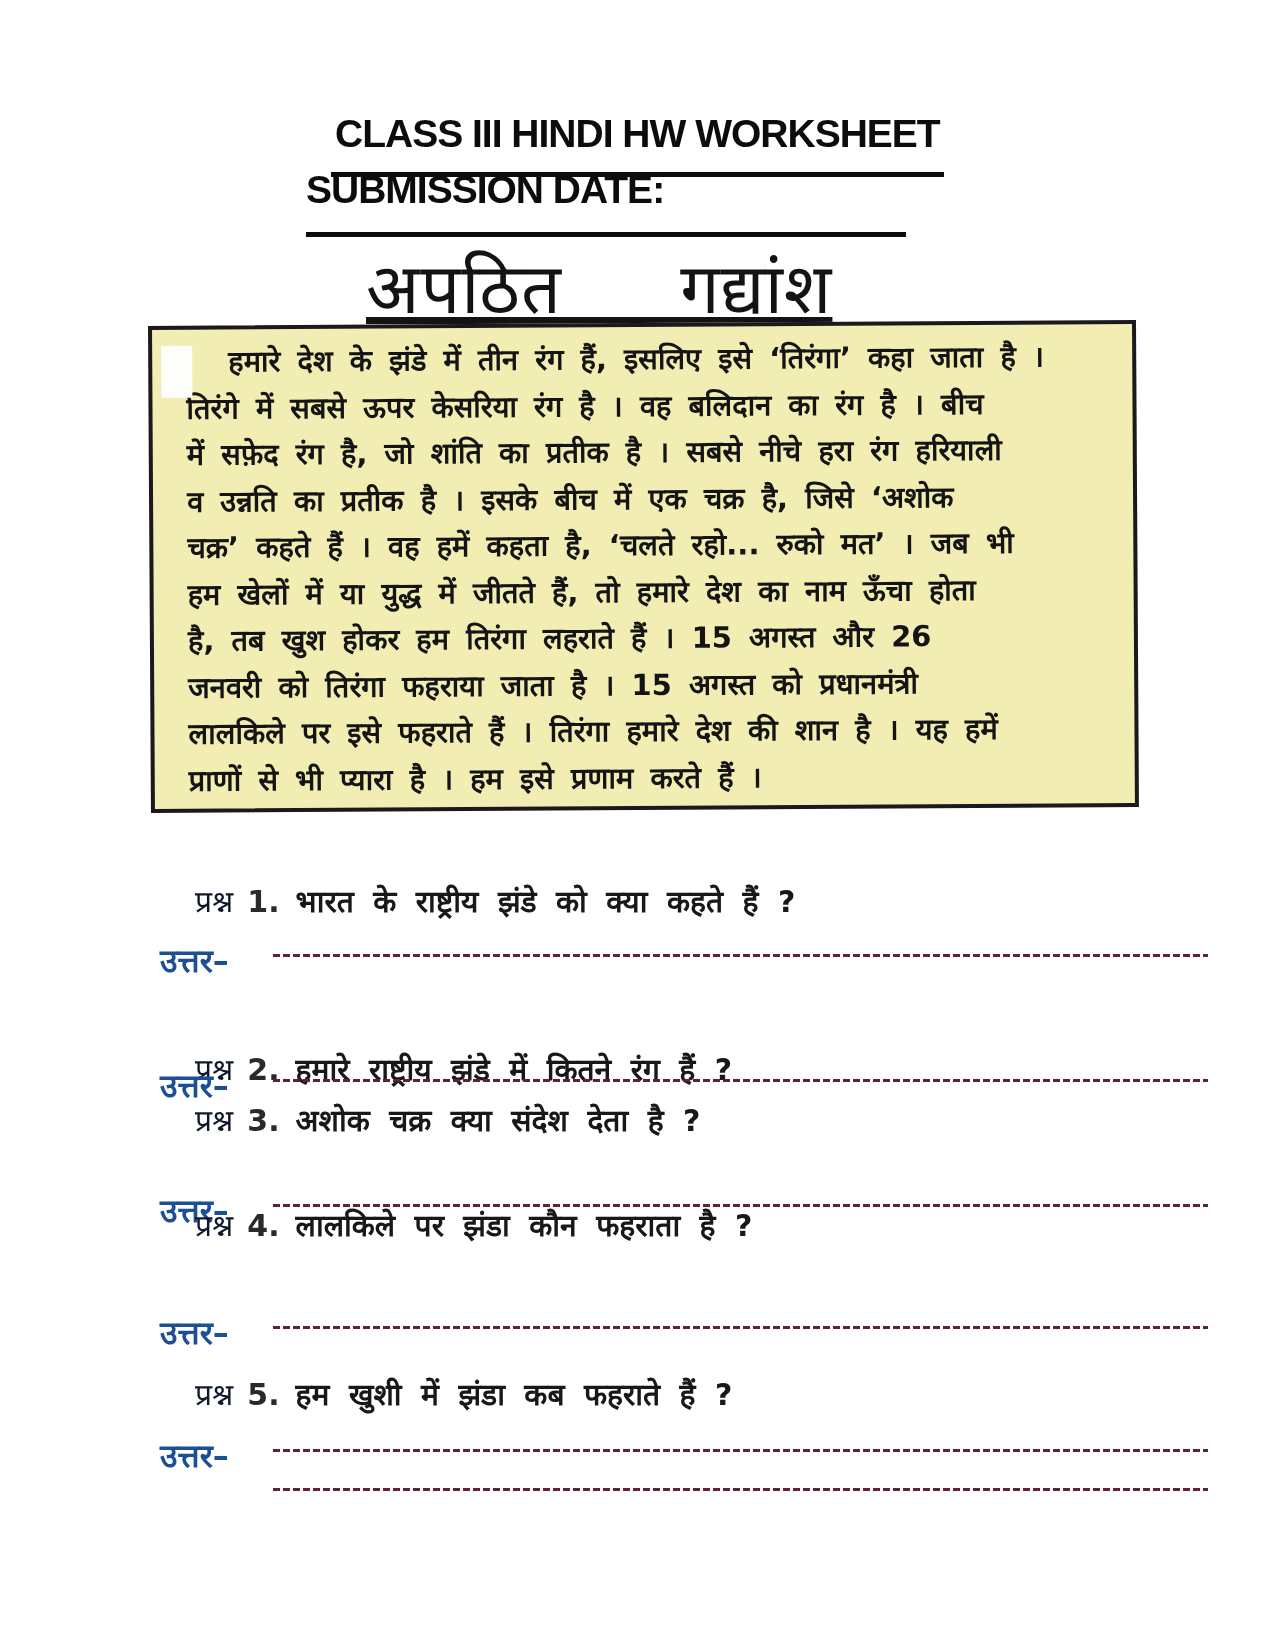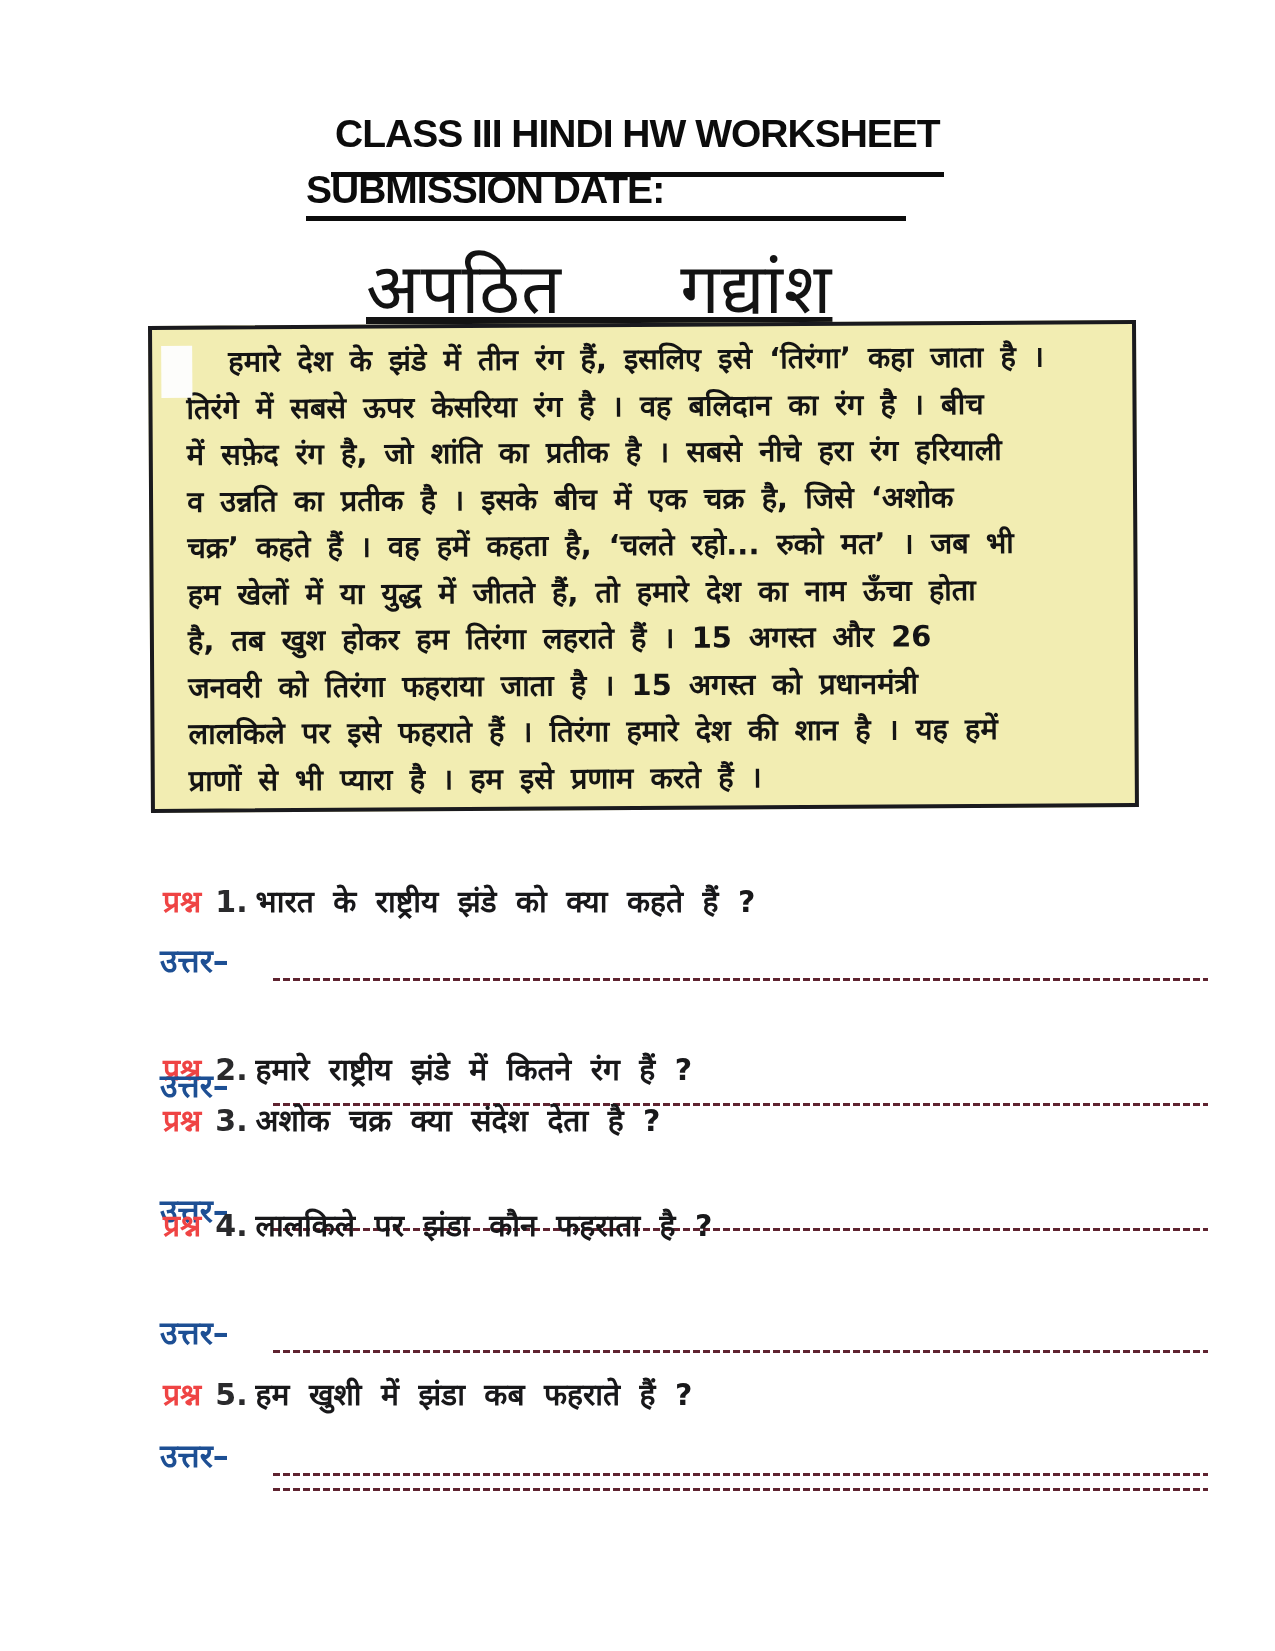--- a/index.html
+++ b/index.html
@@ -11,21 +11,21 @@
   .page-title{
     position:absolute;left:331px;top:112px;
     font-family:"Liberation Sans",sans-serif;
     font-size:39px;font-weight:700;letter-spacing:-1px;color:#0c0c0c;
     border-bottom:5px solid #0c0c0c;padding:0 4px 16px 4px;
   }
   .submission-row{
     position:absolute;left:306px;top:168px;width:600px;
     font-family:"Liberation Sans",sans-serif;
     font-size:39px;font-weight:700;letter-spacing:-1px;color:#0c0c0c;
-    border-bottom:5px solid #0c0c0c;padding-bottom:4px;
+    border-bottom:5px solid #0c0c0c;padding-bottom:20px;
   }
   .hw-heading{
     position:absolute;left:366px;top:238px;
     font-size:70px;font-weight:500;color:#131313;
     word-spacing:95px;letter-spacing:1px;text-decoration:underline;
   }
   .passage-box{
     position:absolute;left:148px;top:326px;width:988px;height:487px;
     background:#f2edb2;border:4px solid #1a1a1e;box-sizing:border-box;
     transform:rotate(-0.35deg);transform-origin:left top;
@@ -36,25 +36,25 @@
   }
   .passage-line{
     font-size:29px;line-height:46.5px;font-weight:600;color:#141414;
     word-spacing:7px;white-space:nowrap;
   }
   .passage-line.first{ text-indent:42px; }
   .q-row{
     position:absolute;left:163px;width:1050px;
     font-size:30px;font-weight:600;color:#18181a;white-space:nowrap;
   }
-  .q-label{ color:#ef4444;font-weight:700; }
+  .q-label{ color:#0f172a;font-weight:400;margin-left:32px; }
   .q-num{ margin-left:14px;color:#2a2a2c; }
-  .q-text{ margin-left:8px;word-spacing:9px; }
+  .q-text{ margin-left:16px;word-spacing:9px; }
   .a-row{
-    position:absolute;left:160px;width:1048px;display:flex;align-items:flex-end;gap:7px;
+    position:absolute;left:160px;width:1048px;display:flex;align-items:flex-start;gap:7px;
   }
   .a-label{
     font-size:32px;font-weight:700;color:#1d4f94;width:106px;flex:0 0 106px;
   }
   .dotted-line{
     flex:1;height:3px;margin-top:16px;
     background:repeating-linear-gradient(90deg,#5f2330 0 7px,rgba(0,0,0,0) 7px 10px);
   }
   .a-row.extra .a-label{ visibility:hidden; }
 </style>

